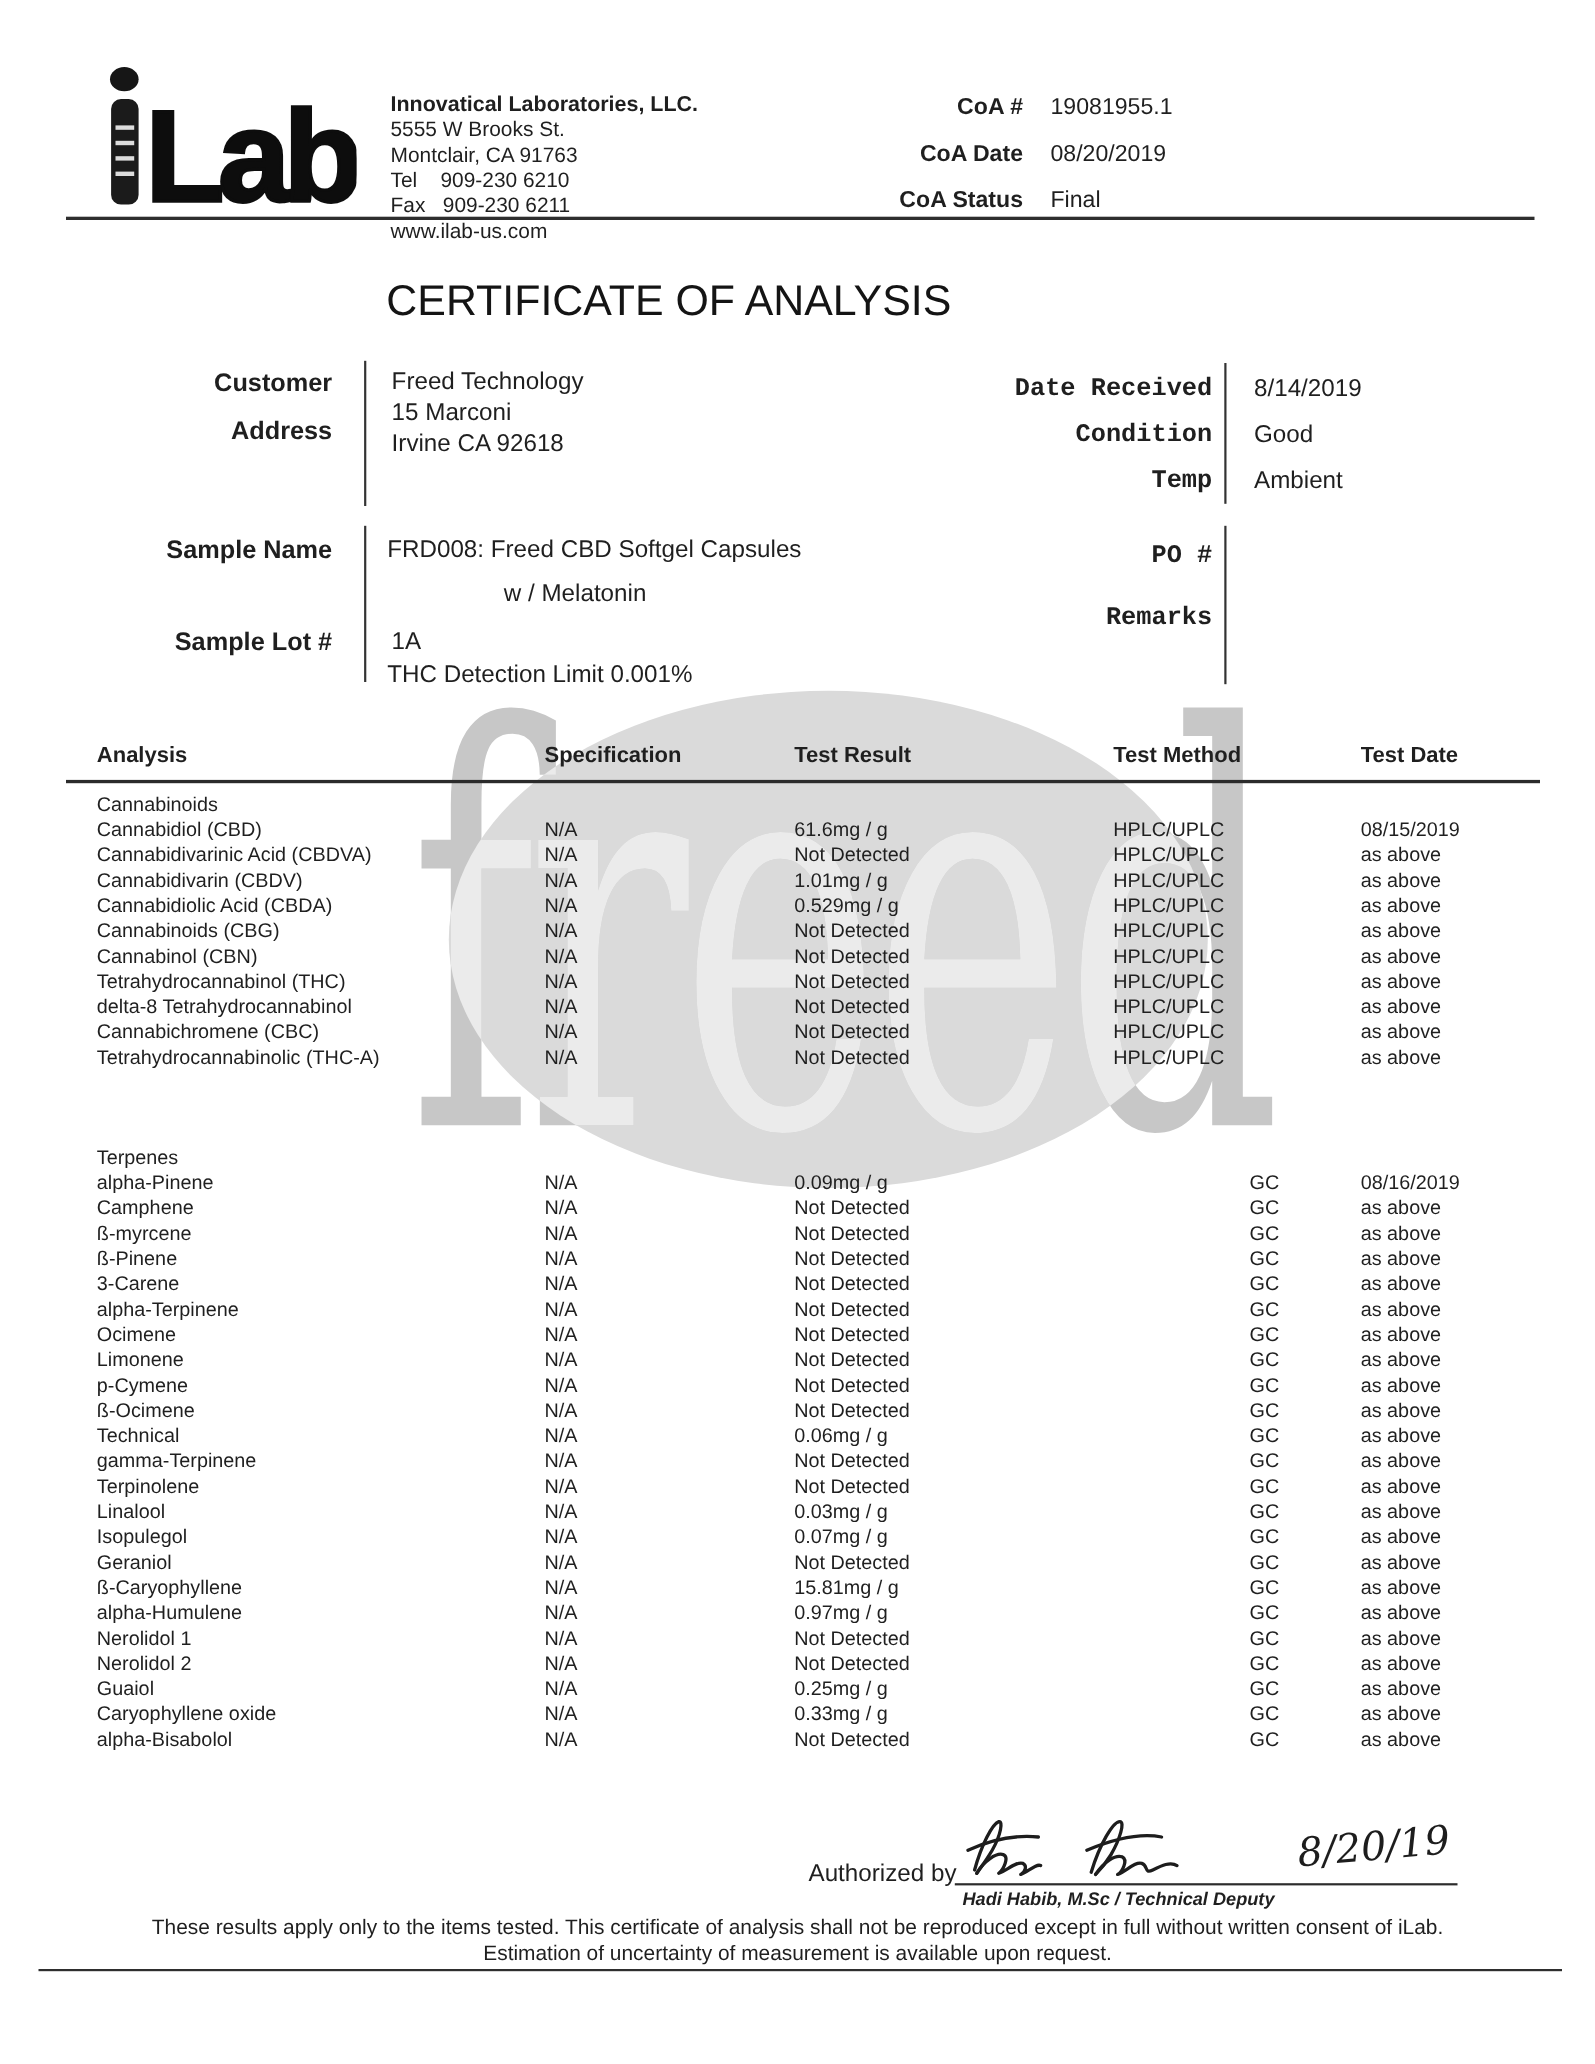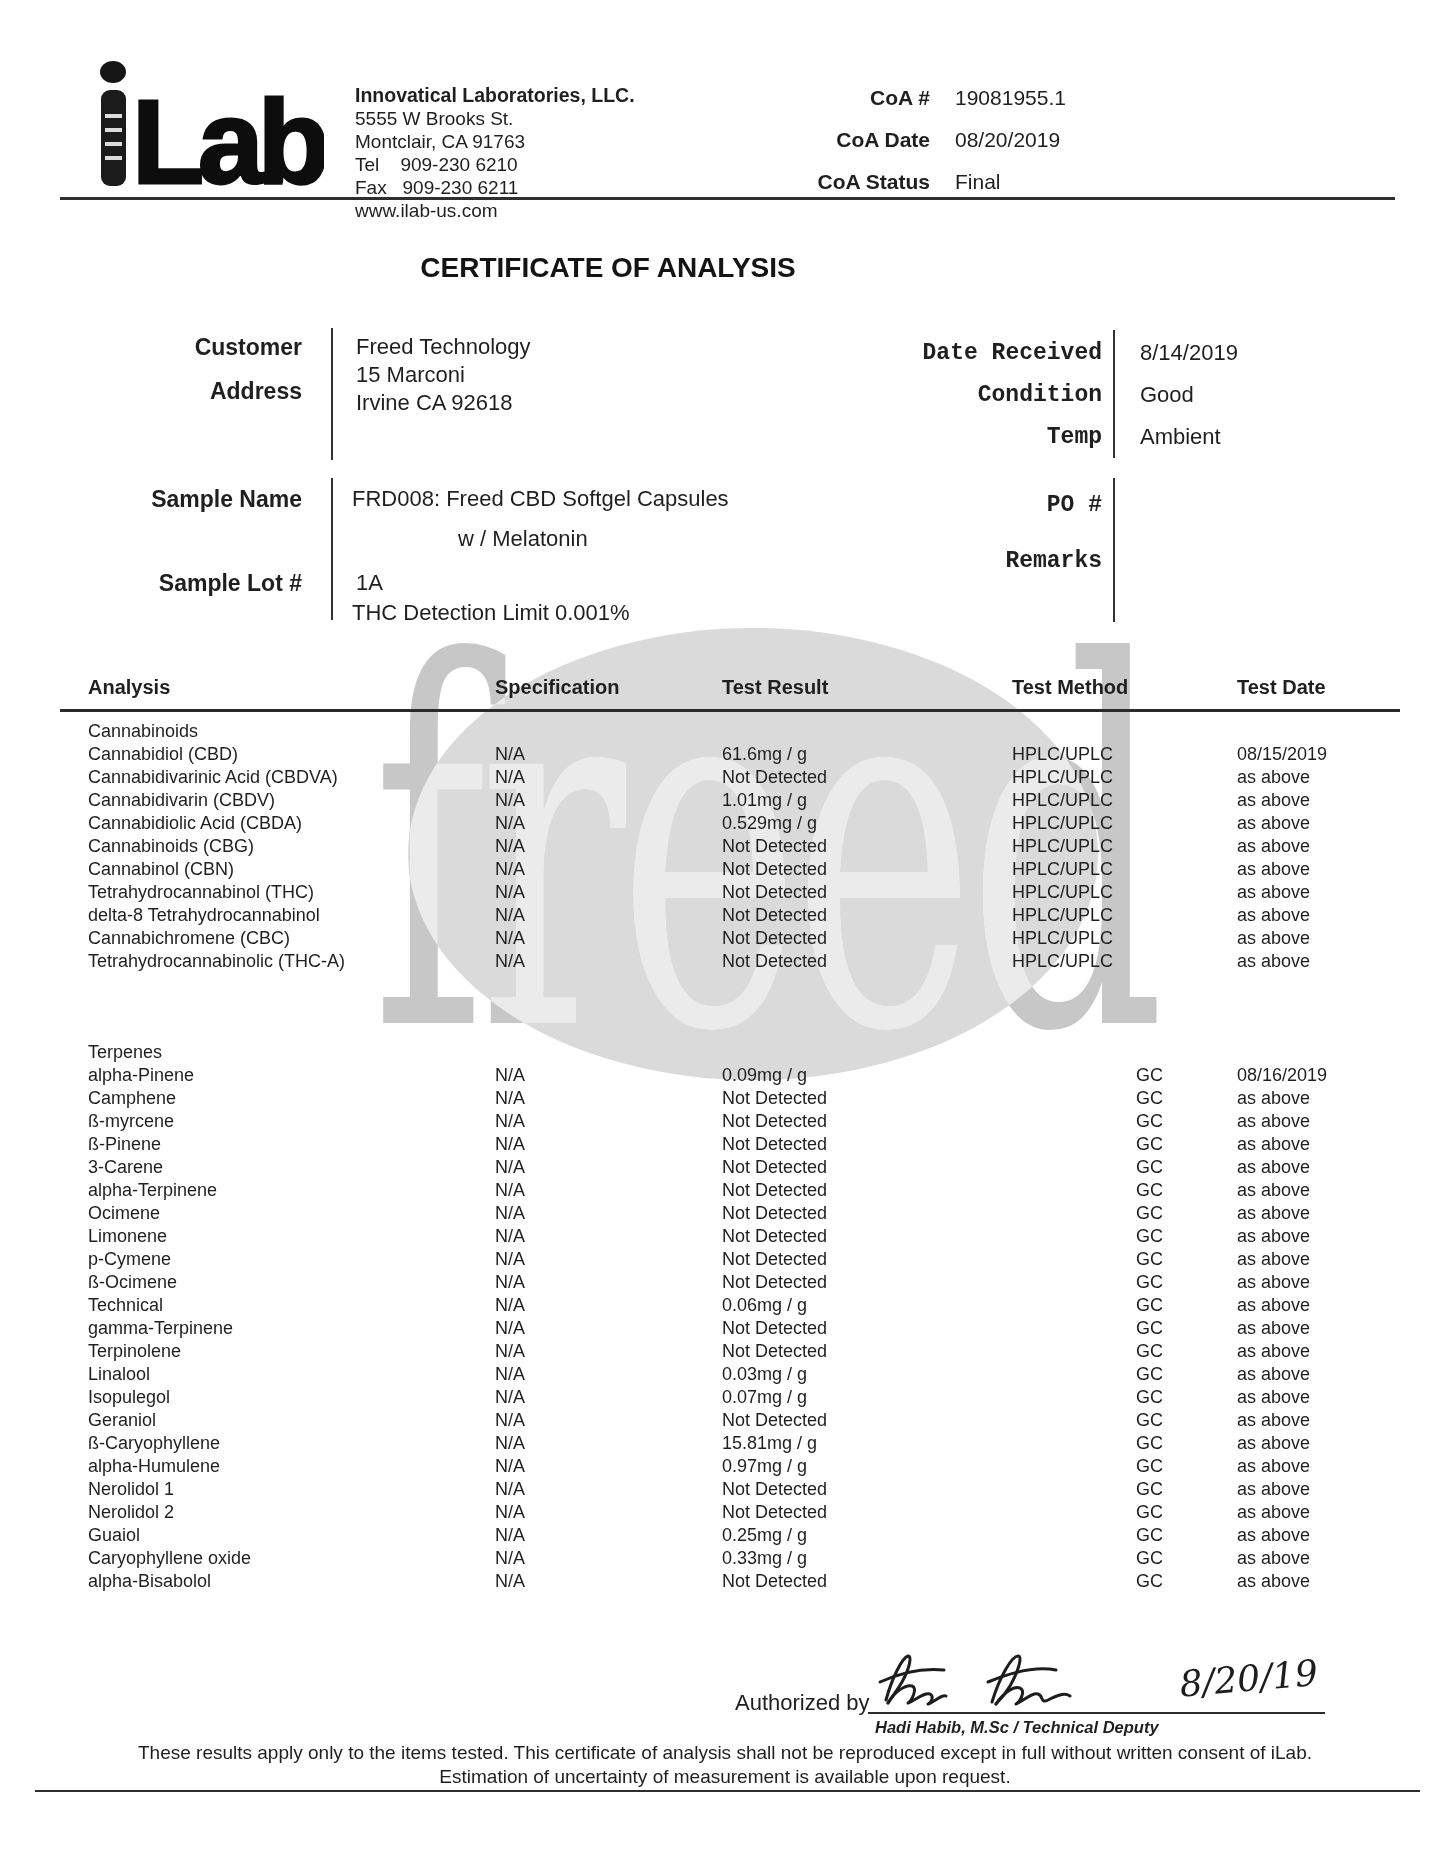--- a/index.html
+++ b/index.html
@@ -11,21 +11,21 @@
   .logo-svg{position:absolute;left:92px;top:56px;z-index:2;}
   .company{position:absolute;left:355px;top:84px;font-size:19px;line-height:23px;z-index:2;}
   .company div{white-space:pre;}
   .company .co-name{font-weight:bold;font-size:19.5px;}
   .coa-label{position:absolute;width:230px;text-align:right;font-weight:bold;font-size:21px;z-index:2;}
   .coa-value{position:absolute;left:955px;font-size:21px;z-index:2;}
   .rule{position:absolute;background:#2e2e2e;z-index:2;}
   
   .doc-title{
     position:absolute;left:0;top:252px;width:1216px;text-align:center;
-    font-size:28px;font-weight:bold;letter-spacing:0px;color:#141414;z-index:2;
+    font-size:39px;font-weight:normal;letter-spacing:0px;color:#141414;z-index:2;
   }
   
   .ilabel{position:absolute;font-weight:bold;font-size:23px;text-align:right;z-index:2;}
   .ilabel.left{left:58px;width:244px;}
   .ilabel.right{left:850px;width:252px;font-family:Liberation Mono, monospace;}
   .ivalue{position:absolute;font-size:22px;z-index:2;}
   .vline{position:absolute;width:2px;background:#333;z-index:2;}
   
   .analysis-table{position:absolute;left:60px;top:672px;width:1340px;z-index:2;}
   .thead{display:grid;grid-template-columns:435px 227px 290px 225px 1fr;height:34px;line-height:30px;font-weight:bold;font-size:20px;}

